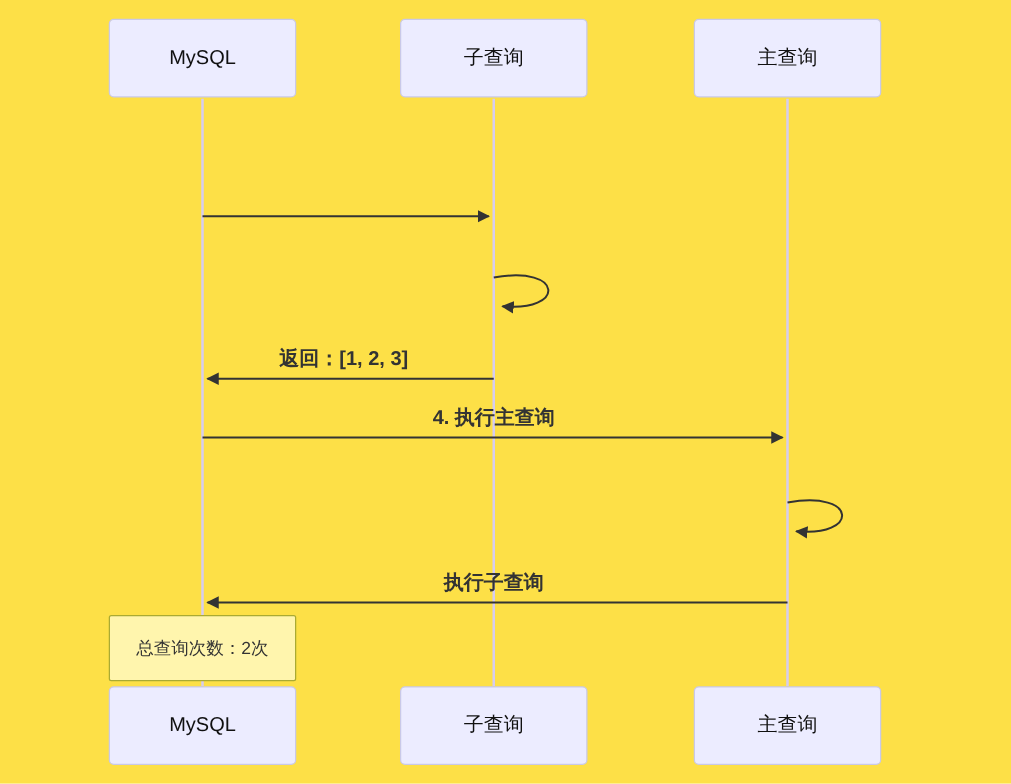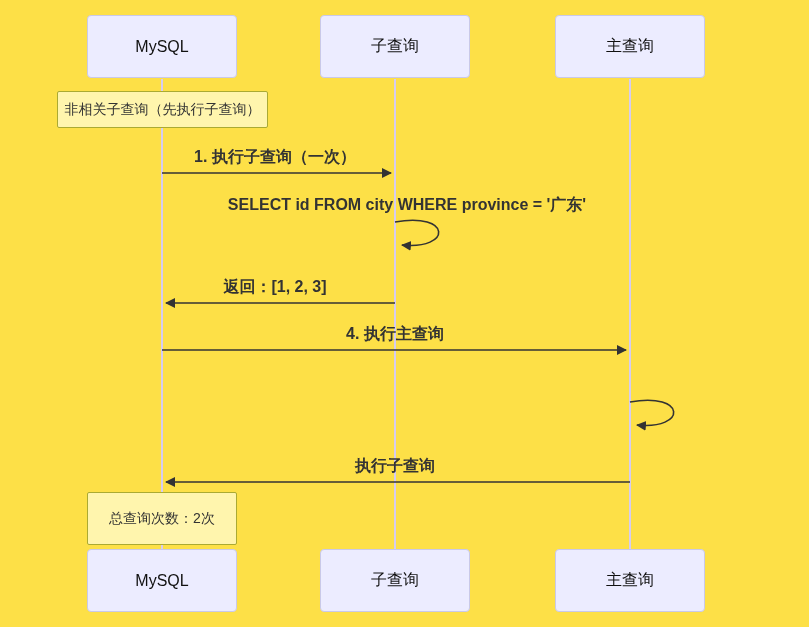--- a/index.html
+++ b/index.html
@@ -55,29 +55,24 @@
   <div class="actor-box" style="left:87px;top:15px;">
     <span>MySQL</span>
   </div>
   <div class="actor-box" style="left:320px;top:15px;">
     <span>子查询</span>
   </div>
   <div class="actor-box" style="left:555px;top:15px;">
     <span>主查询</span>
   </div>
 
-  <div class="note" style="left:57px;top:91px;width:211px;height:37px;">
-    <span>非相关子查询（先执行子查询）</span>
-  </div>
   <div class="note" style="left:87px;top:492px;width:150px;height:53px;">
     <span>总查询次数：2次</span>
   </div>
 
-  <div class="msg-label" style="left:275px;top:147px;">1. 执行子查询（一次）</div>
-  <div class="msg-label" style="left:407px;top:195px;">SELECT id FROM city WHERE province = '广东'</div>
   <div class="msg-label" style="left:275px;top:277px;">返回：[1, 2, 3]</div>
   <div class="msg-label" style="left:395px;top:324px;">4. 执行主查询</div>
   <div class="msg-label" style="left:395px;top:456px;">执行子查询</div>
 
   <div class="actor-box" style="left:87px;top:549px;">
     <span>MySQL</span>
   </div>
   <div class="actor-box" style="left:320px;top:549px;">
     <span>子查询</span>
   </div>

